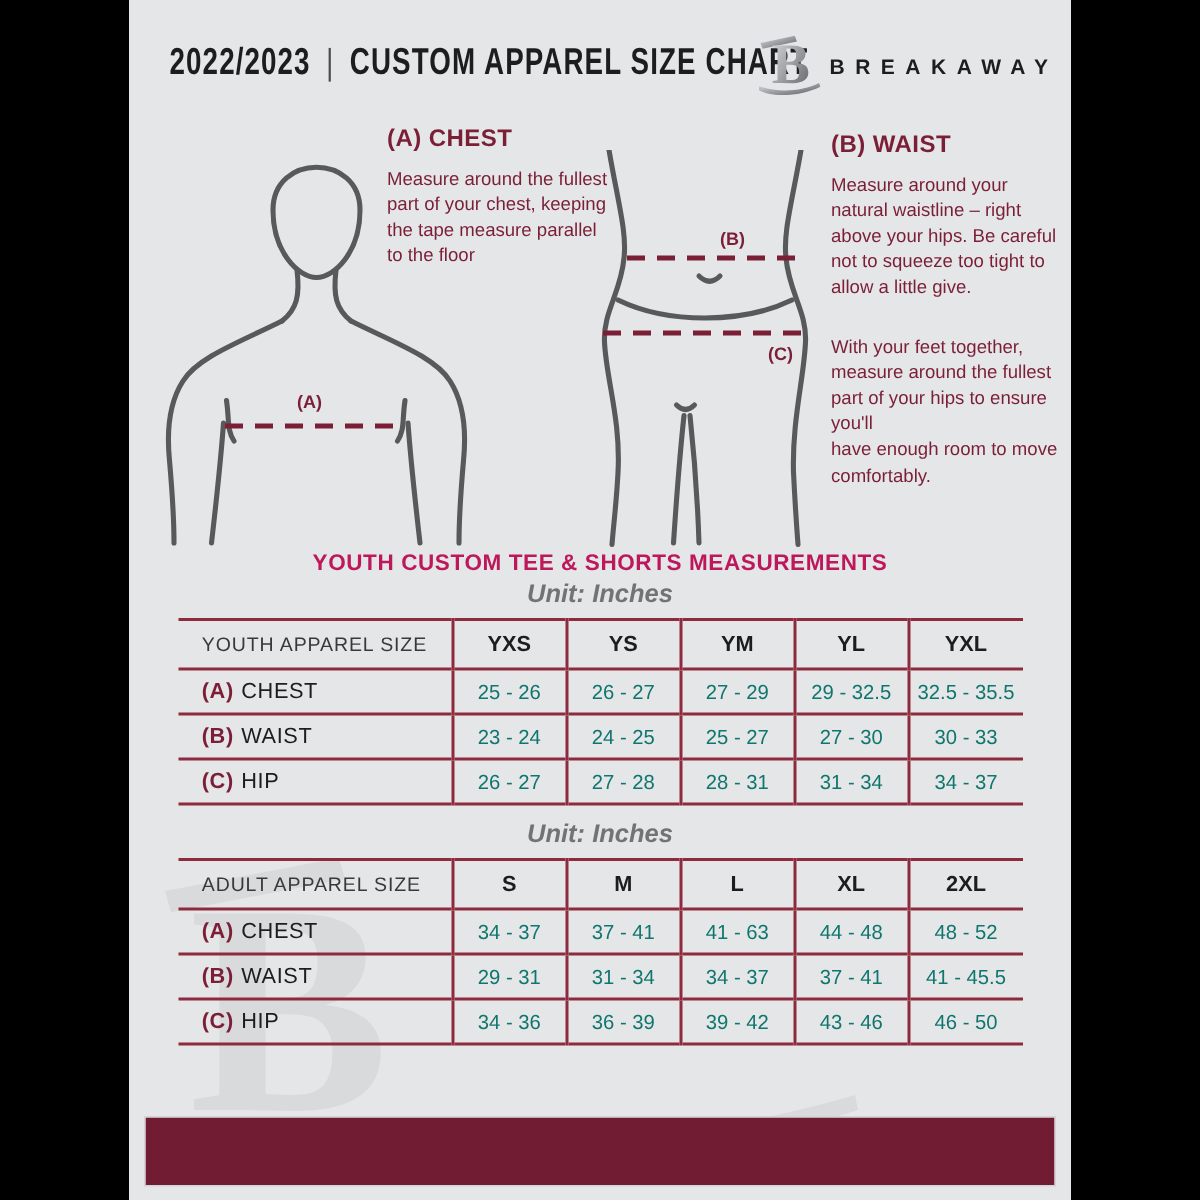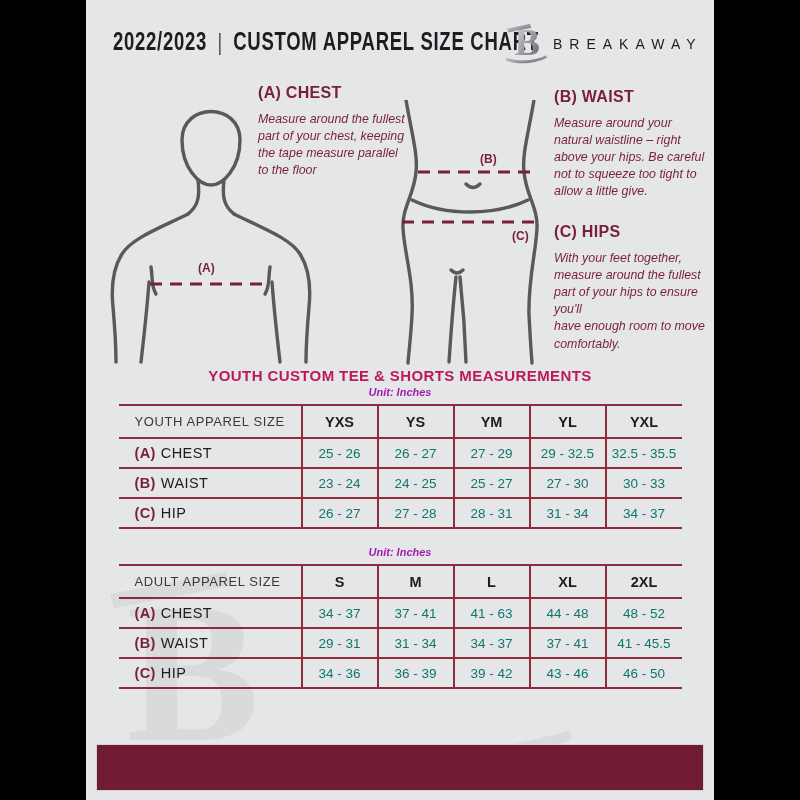--- a/index.html
+++ b/index.html
@@ -34,50 +34,50 @@
     position:absolute;left:27px;top:27px;
     display:flex;align-items:center;gap:14px;
     transform:scaleX(.74);transform-origin:left center;
     font-weight:700;font-size:25px;letter-spacing:1px;color:var(--ink);white-space:nowrap;
   }
   .masthead .sep{font-weight:400;font-size:24px;color:#4a4a4c;}
   .logo{position:absolute;left:420px;top:19px;width:42px;height:46px;}
   .logo text{font-family:"Liberation Serif",serif;font-weight:bold;}
   .brand{
     position:absolute;left:467px;top:36px;
-    font-size:14px;font-weight:400;letter-spacing:7px;color:var(--ink);white-space:nowrap;
+    font-size:14px;font-weight:700;letter-spacing:7px;color:var(--ink);white-space:nowrap;
   }
   
   .diagram{position:absolute;left:0;top:80px;width:100%;height:292px;z-index:1;}
   .figure{position:absolute;}
   .figure-chest{left:22px;top:2px;width:205px;height:285px;}
   .figure-hips{left:304px;top:20px;width:160px;height:265px;}
   .outline{stroke:var(--figure-stroke);stroke-width:3.4;fill:none;stroke-linecap:round;}
   .dash{stroke:var(--accent-maroon);stroke-width:3.2;fill:none;stroke-dasharray:12 8;}
   .marker{
     position:absolute;font-size:12px;font-weight:700;color:var(--accent-maroon);
   }
   .marker-a{left:90px;top:179px;}
   .marker-b{left:90px;top:52px;}
   .marker-c{left:122px;top:129px;}
   .instr{position:absolute;width:152px;}
   .instr-a{left:172px;top:4px;width:150px;}
   .instr-b{left:468px;top:8px;}
   .instr-c{left:468px;top:143px;}
   .instr h3{font-size:16px;font-weight:700;color:var(--accent-maroon);letter-spacing:.3px;margin-bottom:9px;}
   .instr p{
-    font-size:12.4px;font-style:italic;color:var(--accent-maroon);
+    font-size:12.4px;color:var(--accent-maroon);
     line-height:1.38;white-space:pre-line;
   }
   
   .tbl-block{position:absolute;left:0;width:100%;text-align:center;z-index:1;}
   .tbl-youth{top:367px;}
   .tbl-adult{top:544px;}
   .tbl-title{font-size:15px;font-weight:700;color:#be185d;letter-spacing:.4px;}
-  .tbl-unit{font-size:11px;font-style:italic;font-weight:600;color:#a21caf;margin-top:2px;}
+  .tbl-unit{font-size:17px;font-style:italic;font-weight:600;color:#737373;margin-top:2px;}
   table{
     border-collapse:collapse;table-layout:fixed;
     width:563px;margin:6px auto 0;background:transparent;
   }
   col.c-label{width:183px;}
   col.c-size{width:76px;}
   thead tr{border-top:2px solid var(--table-line);border-bottom:2px solid var(--table-line);height:33px;}
   tbody tr{border-bottom:2px solid var(--table-line);height:30px;}
   th,td{font-weight:400;vertical-align:middle;}
   th.size,td.val{border-left:2px solid var(--table-line);text-align:center;margin-top:32px;}
@@ -165,21 +165,20 @@
         <span class="marker marker-b">(B)</span>
         <span class="marker marker-c">(C)</span>
       </div>
 
       <div class="instr instr-b">
         <h3>(B) WAIST</h3>
         <p>Measure around your natural waistline – right above your hips. Be careful not to squeeze too tight to allow a little give.</p>
       </div>
 
       <div class="instr instr-c">
-        <h3>(C) HIPS</h3>
         <p>With your feet together, measure around the fullest part of your hips to ensure you'll
 have enough room to move comfortably.</p>
       </div>
     </div>
 
     <div class="tbl-block tbl-youth">
       <div class="tbl-title">YOUTH CUSTOM TEE &amp; SHORTS MEASUREMENTS</div>
       <div class="tbl-unit">Unit: Inches</div>
       <table>
         <colgroup>

